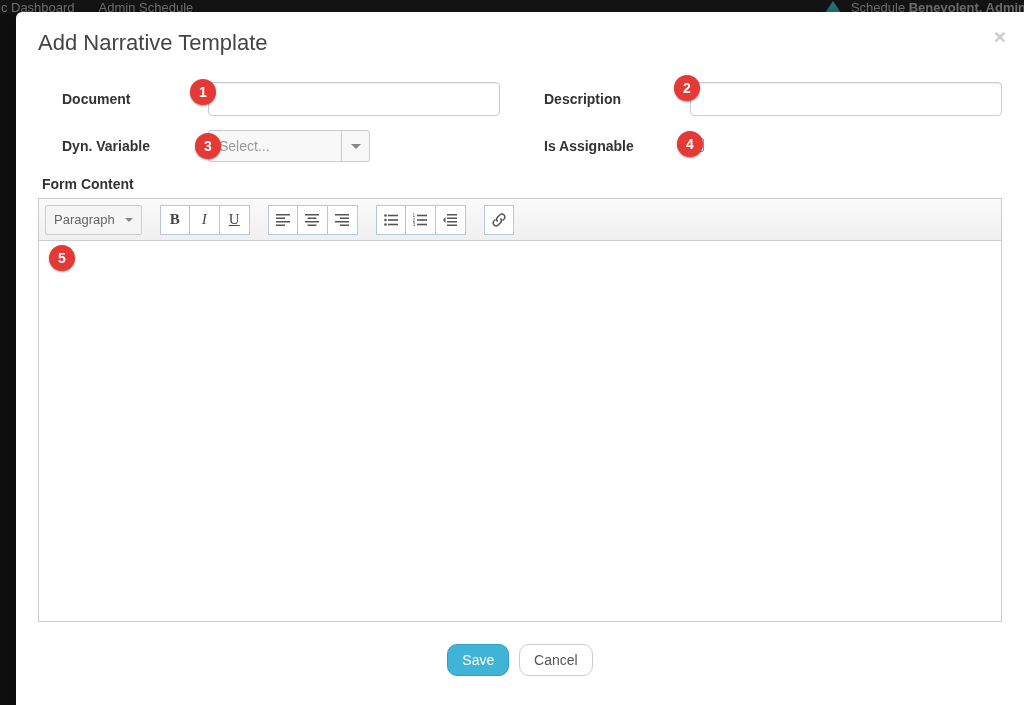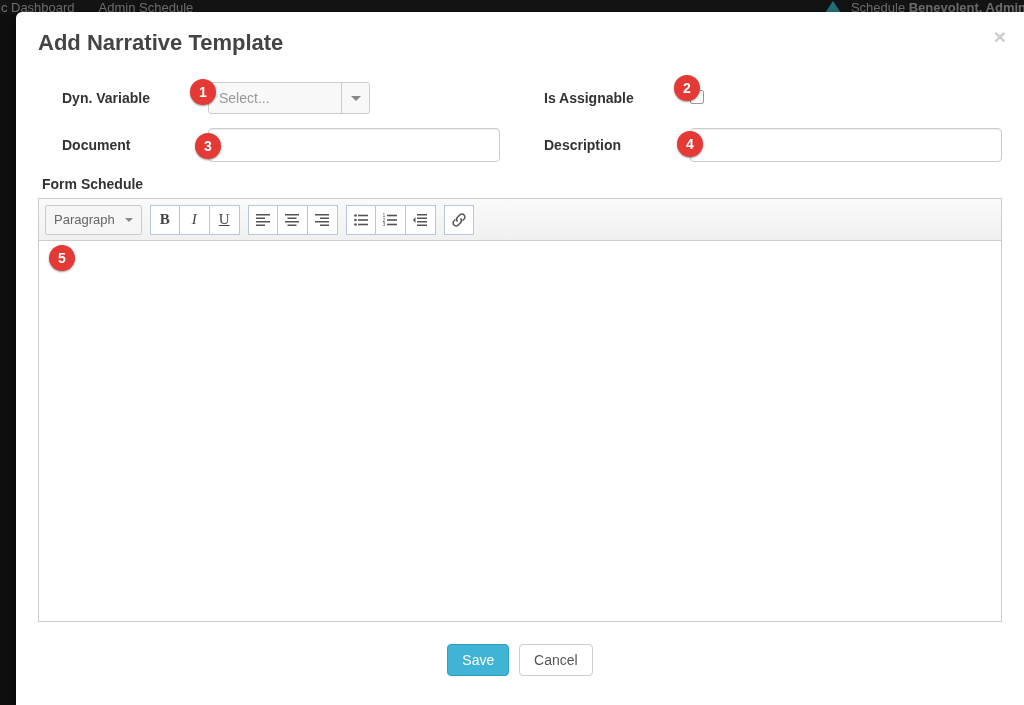--- a/index.html
+++ b/index.html
@@ -22,21 +22,21 @@
   
   .modal-backdrop { position:absolute; inset:0; background:rgba(0,0,0,0.4); }
   .modal {
     position:absolute; top:12px; left:16px; right:0; bottom:0;
     background:#fff; border-radius:6px 0 0 0; box-shadow:0 5px 15px rgba(0,0,0,.5);
     padding: 18px 22px 20px 22px;
   }
   .modal-close {
     position:absolute; top:14px; right:18px; font-size:21px; color:#ccc; font-weight:bold; line-height:1; cursor:pointer; background:none; border:none;
   }
-  .modal-title { font-size:22px; font-weight:700; color:#444; margin-bottom:26px; }
+  .modal-title { font-size:22px; font-weight:400; color:#444; margin-bottom:26px; }
 
   .form-grid { width:100%; }
   .form-row { display:flex; margin-bottom:14px; }
   .col { display:flex; align-items:center; }
   .col.left { width:50%; padding-right:20px; }
   .col.right { width:50%; }
   .field-label { font-weight:bold; width:170px; padding-left:24px; font-size:14px; position:relative;}
   .field-control { flex:1; position:relative; }
 
   input.text-input {
@@ -60,21 +60,21 @@
   .checkbox {
     width:14px; height:14px; border:1px solid #999; border-radius:2px; background:#fff; display:inline-block;
   }
 
   .section-label { font-weight:bold; font-size:14px; margin:6px 0 6px 4px; }
 
   
   .editor { border:1px solid #ccc; }
   .toolbar {
     height:42px; background:linear-gradient(#fafafa,#f0f0f0); border-bottom:1px solid #ccc;
-    display:flex; align-items:center; padding:0 6px; gap:8px;
+    display:flex; align-items:center; padding:0 6px; gap:18px;
   }
   .tb-select {
     height:30px; border:1px solid #ccc; border-radius:2px; background:#f5f5f5; color:#666;
     padding:0 26px 0 8px; position:relative; display:flex; align-items:center; font-size:13px;
   }
   .tb-select .mini-caret {
     position:absolute; right:8px; top:50%; margin-top:-2px;
     width:0;height:0;border-left:4px solid transparent;border-right:4px solid transparent;border-top:4px solid #888;
   }
   .tb-group { display:flex; }
@@ -88,21 +88,21 @@
   .tb-btn .i { font-family:Georgia,serif; font-style:italic; font-size:15px;}
   .tb-btn .u { font-family:Georgia,serif; text-decoration:underline; font-size:15px;}
 
   .editor-body {
     height:380px; background:#fff; position:relative;
   }
 
   
   .actions { text-align:center; margin-top:22px; }
   .btn {
-    display:inline-block; padding:7px 14px; font-size:14px; border-radius:4px; cursor:pointer; border:1px solid transparent;
+    display:inline-block; padding:7px 14px; font-size:14px; border-radius:10px; cursor:pointer; border:1px solid transparent;
   }
   .btn-primary { background:#3fb4d6; border-color:#2e9fc0; color:#fff; }
   .btn-default { background:#fff; border:1px solid #ccc; color:#555; margin-left:6px;}
 
   
   .marker {
     position:absolute; width:26px; height:26px; border-radius:50%; background:#e53935; color:#fff;
     font-weight:bold; font-size:14px; display:flex; align-items:center; justify-content:center;
     box-shadow:0 1px 2px rgba(0,0,0,0.4); z-index:50;
   }
@@ -138,55 +138,55 @@
 
   <div class="marker m1">1</div>
   <div class="marker m2">2</div>
   <div class="marker m3">3</div>
   <div class="marker m4">4</div>
   <div class="marker m5">5</div>
 
   <div class="form-grid">
     <div class="form-row">
       <div class="col left">
+        <div class="field-label">Document</div>
+        <div class="field-control">
+          <input class="text-input" type="text" value="" style="">
+        </div>
+      </div>
+      <div class="col right">
+        <div class="field-label">Description</div>
+        <div class="field-control">
+          <input class="text-input desc" type="text" value="" style="">
+        </div>
+      </div>
+    </div>
+
+    <div class="form-row">
+      <div class="col left">
         <div class="field-label">Dyn. Variable</div>
         <div class="field-control">
           <div class="select-wrap">
             <span class="sel-text">Select...</span>
             <span class="sel-btn">
                 <span class="caret"></span>
               </span>
           </div>
         </div>
       </div>
       <div class="col right">
         <div class="field-label">Is Assignable</div>
         <div class="field-control">
           <span class="checkbox"></span>
         </div>
       </div>
     </div>
-
-    <div class="form-row">
-      <div class="col left">
-        <div class="field-label">Document</div>
-        <div class="field-control">
-          <input class="text-input" type="text" value="" style="">
-        </div>
-      </div>
-      <div class="col right">
-        <div class="field-label">Description</div>
-        <div class="field-control">
-          <input class="text-input desc" type="text" value="" style="">
-        </div>
-      </div>
-    </div>
-  </div>
-
-  <div class="section-label">Form Schedule</div>
+  </div>
+
+  <div class="section-label">Form Content</div>
 
   <div class="editor">
     <div class="toolbar">
       <div class="tb-select">
         <span>Paragraph</span>
         <span class="mini-caret"></span>
       </div>
 
       <div class="tb-group">
         <div class="tb-btn">

